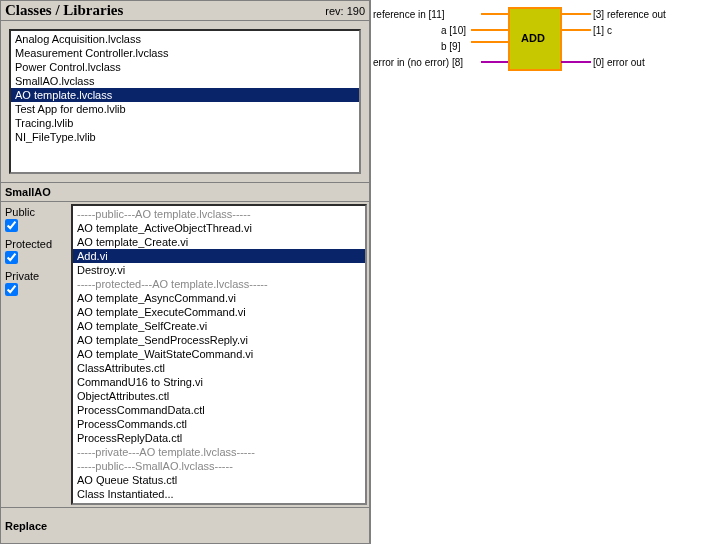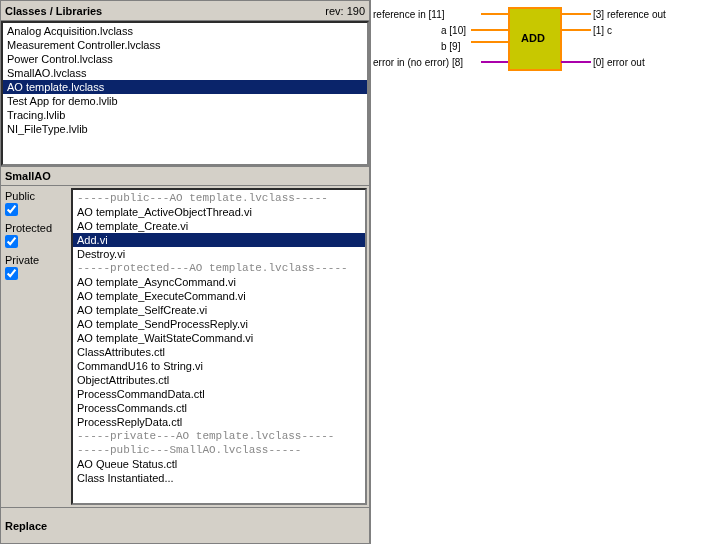--- a/index.html
+++ b/index.html
@@ -29,34 +29,35 @@
       display: flex;
       justify-content: space-between;
       align-items: center;
       background: #d4d0c8;
       padding: 2px 4px;
       border-bottom: 1px solid #808080;
       height: 20px;
     }
     .classes-header-title {
       font-weight: bold;
-      font-size: 11px;
-      color: #000;
+      font-size: 15px;
+      color: #000;
+      font-family: Liberation Serif, serif;
     }
     .classes-header-rev {
       font-size: 11px;
       color: #000;
       text-align: right;
     }
 
     .classes-list-container {
       height: 145px;
       background: #fff;
       border: 2px inset #808080;
-      margin: 0;
+      margin: 8px;
       overflow: hidden;
       position: relative;
     }
     .classes-list {
       list-style: none;
       overflow-y: auto;
       height: 100%;
       padding: 1px 0;
     }
     .classes-list li {
@@ -132,21 +133,20 @@
       white-space: nowrap;
       font-size: 11px;
     }
     .methods-list li.selected {
       background: #0a246a;
       color: #fff;
     }
     .methods-list li.separator {
       color: #888;
       font-style: normal;
-      font-family: Liberation Mono, monospace;
     }
 
     
     .replace-section {
       display: flex;
       align-items: center;
       padding: 4px;
       border-top: 1px solid #808080;
       height: 36px;
       background: #d4d0c8;

